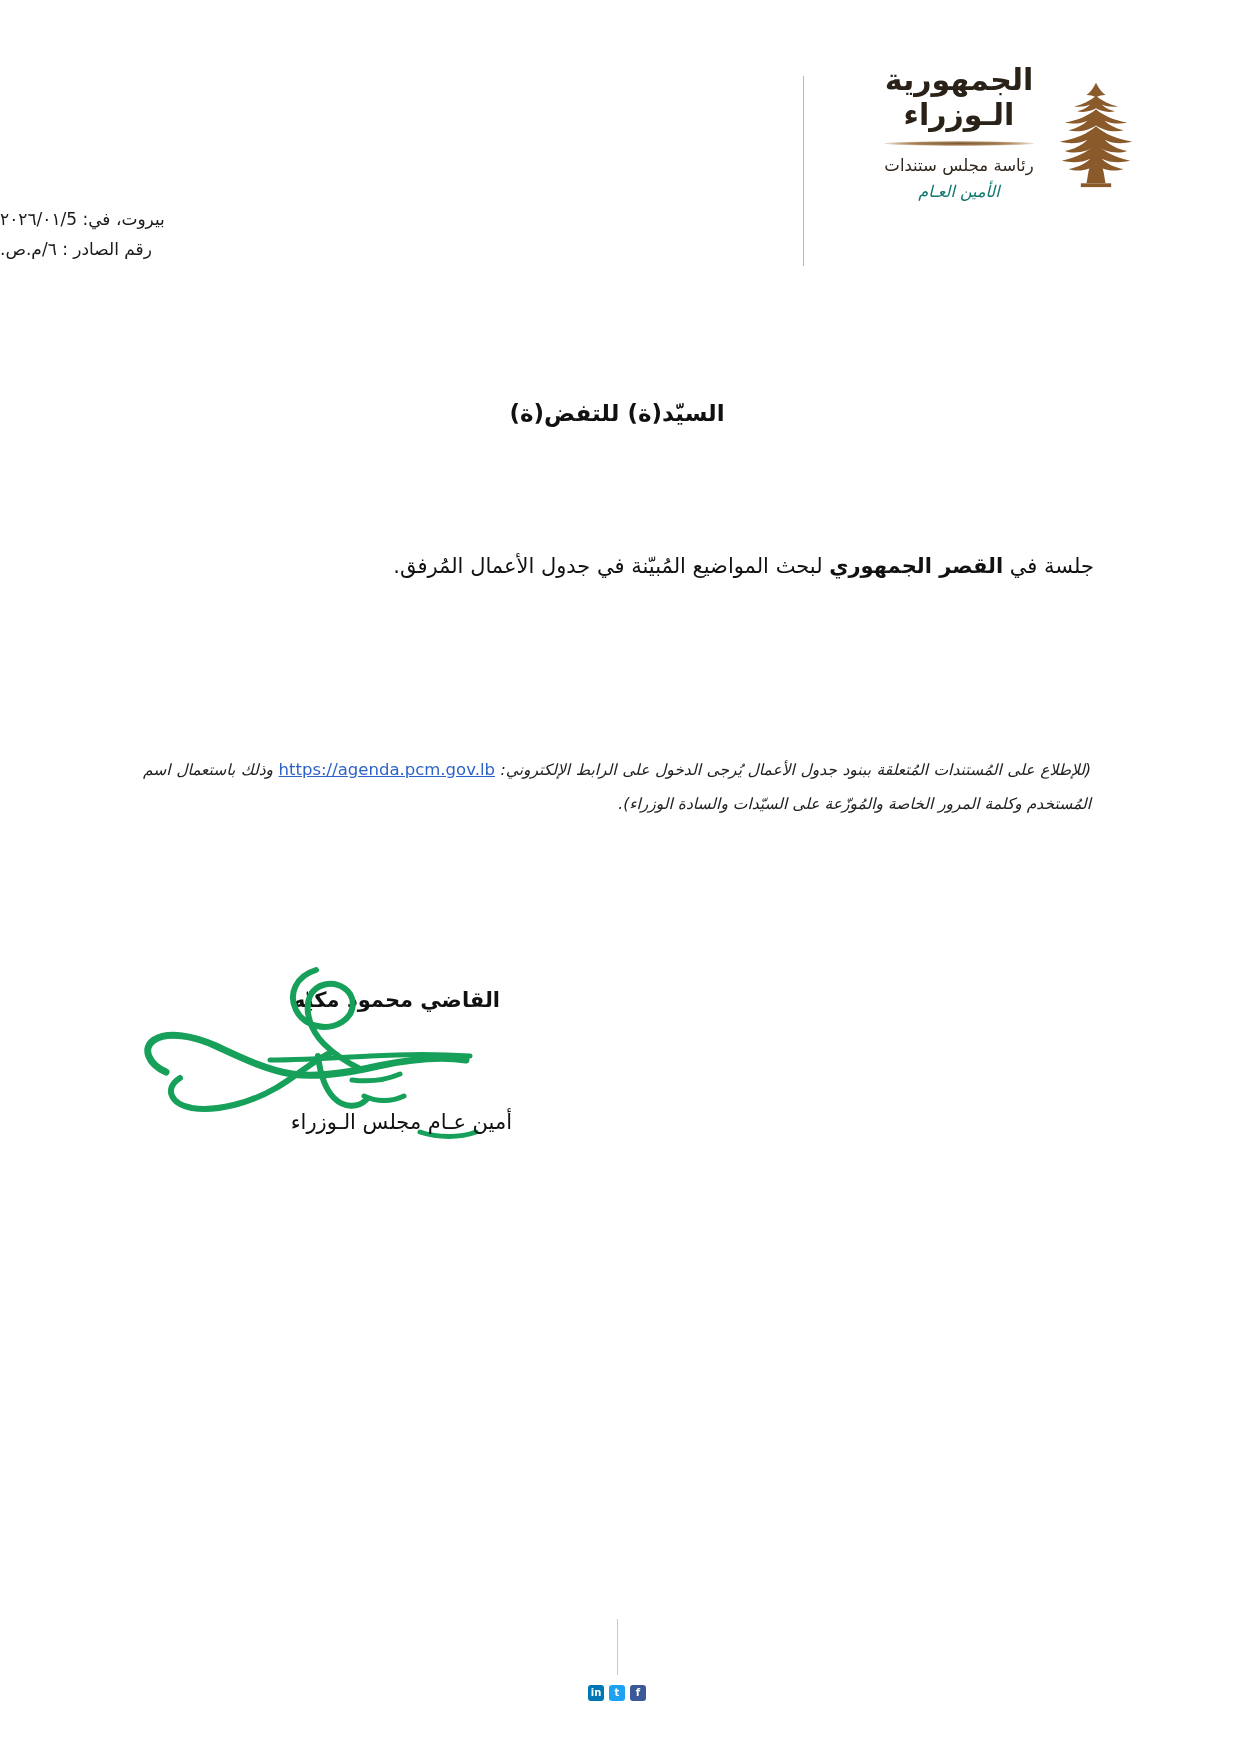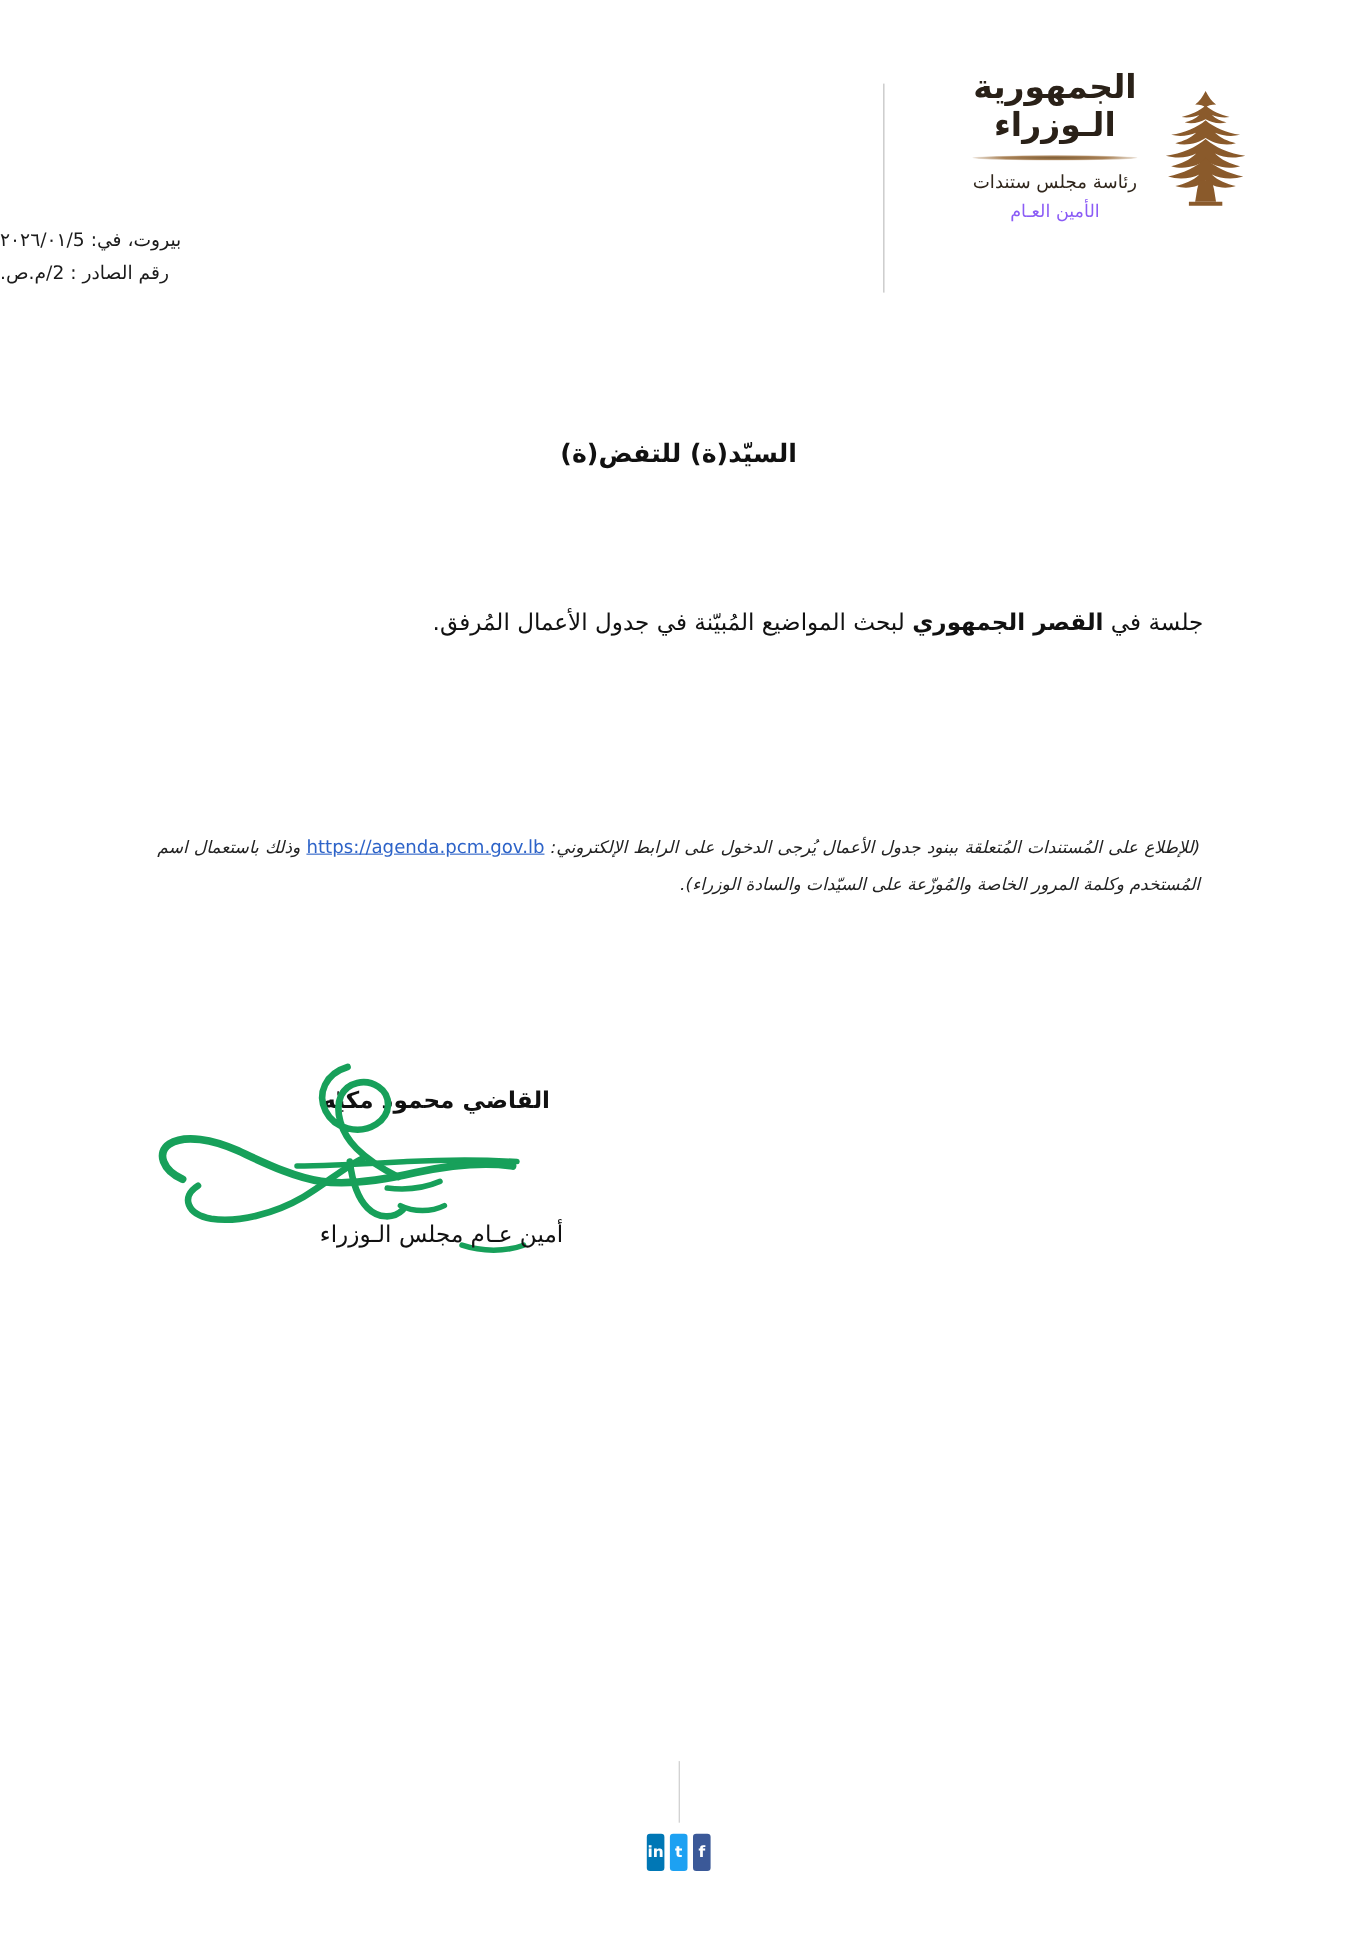--- a/index.html
+++ b/index.html
@@ -36,22 +36,22 @@
     width:150px; height:5px; margin:8px auto 6px auto;
     background:radial-gradient(ellipse at center, #7a5a33 0%, #a98257 45%, rgba(169,130,87,0) 78%);
     border-radius:50%;
   }
   .dept-lines { text-align:center; direction:rtl; margin-top:2px; }
   .dept-line-1 {
     font-size:16.5px; color:#30261c; letter-spacing:1px;
     white-space:nowrap; line-height:1.5;
   }
   .dept-line-2 {
-    font-size:16px; color:#8b5cf6; letter-spacing:1.4px;
-    white-space:nowrap; line-height:1.6;
+    font-size:16px; color:#0f766e; letter-spacing:1.4px;
+    white-space:nowrap; line-height:1.6;font-style:italic;
   }
   .header-divider {
     position:absolute; top:76px; right:430px;
     width:1px; height:190px; background:#b9b9b9;
   }
 
   
   .datebox {
     position:absolute; top:205px; right:auto; left:0;
     width:290px; text-align:left; direction:rtl;
@@ -118,23 +118,23 @@
   .footer-rule {
     width:1px; height:56px; background:#c9c9c9;
     margin:0 auto 10px auto;
   }
   .footer-url {
     font-size:11.5px; color:#3b3b3b; letter-spacing:0.4px;
     direction:ltr; margin-bottom:7px;
   }
   .social { display:flex; justify-content:center; gap:5px; }
   .social span {
-    width:16px; height:34px; border-radius:3px;
+    width:16px; height:16px; border-radius:3px;
     display:inline-flex; align-items:center; justify-content:center;
-    color:#fff; font-size:14px; font-weight:700;
+    color:#fff; font-size:10px; font-weight:700;
     font-family:"DejaVu Sans",sans-serif; line-height:1;
   }
   .s-fb { background:#3b5998; }
   .s-tw { background:#1da1f2; }
   .s-li { background:#0077b5; }
 </style>
 </head>
 <body>
 
 <div class="page">
@@ -163,21 +163,21 @@
           <div class="dept-line-2">الأمين العـام</div>
         </div>
       </div>
 
     </div>
   </div>
   <div class="header-divider"></div>
 
   <div class="datebox">
     <div class="dateline">بيروت، في: ٢٠٢٦/٠١/5</div>
-    <div class="dateline">رقم الصادر : 2/م.ص.</div>
+    <div class="dateline">رقم الصادر : ٦/م.ص.</div>
   </div>
 
   <div class="salutation">السيّد(ة) للتفض(ة)</div>
 
   <div class="body-block">
     <p class="para-2" style="margin:0;">
       <span>جلسة في </span><b>القصر الجمهوري</b><span> لبحث المواضيع المُبيّنة في جدول الأعمال المُرفق.</span>
     </p>
   </div>
 

